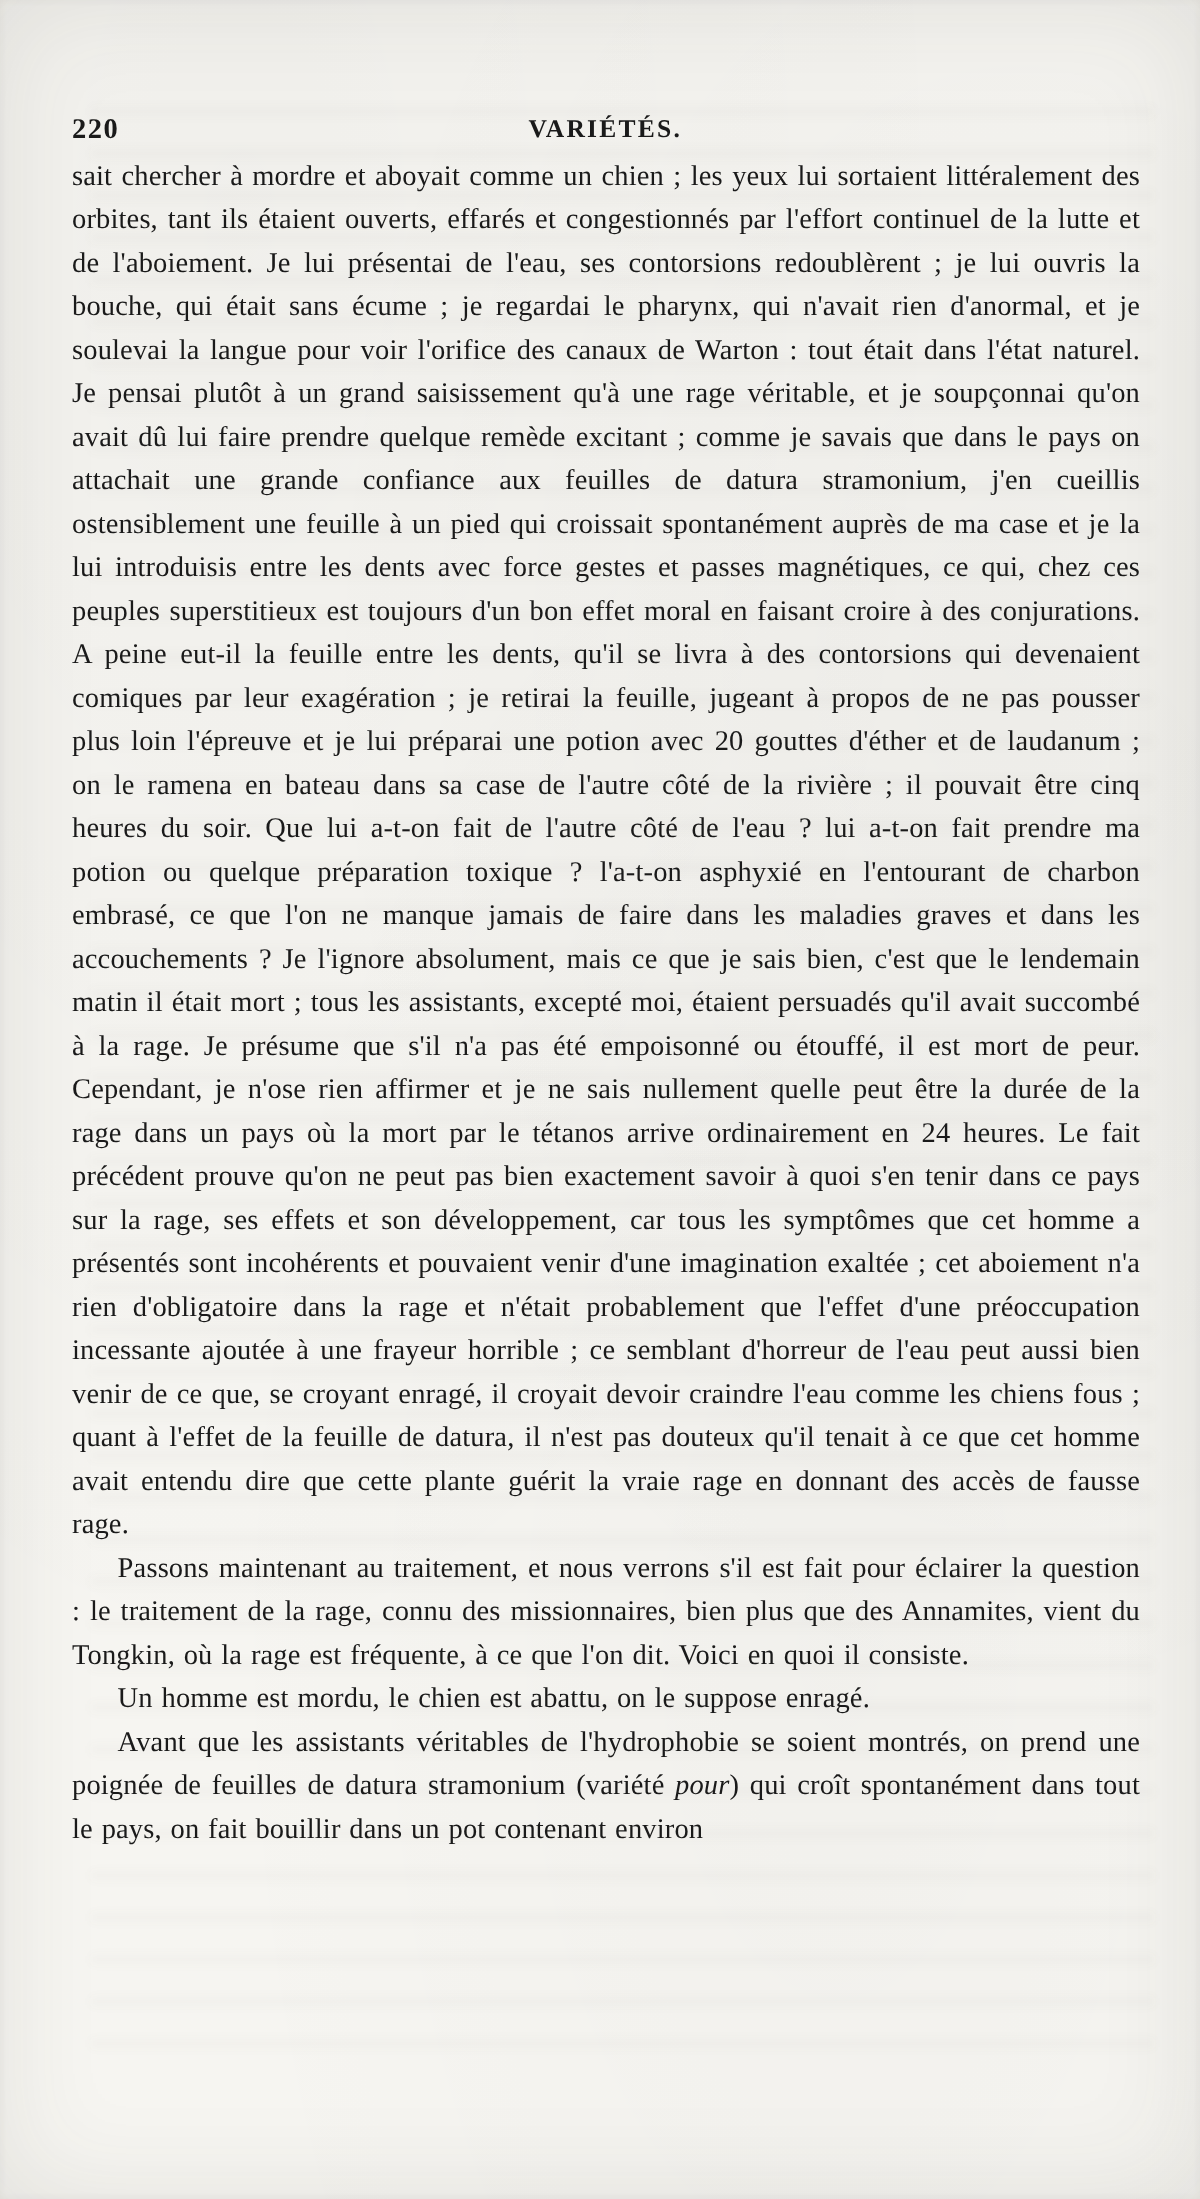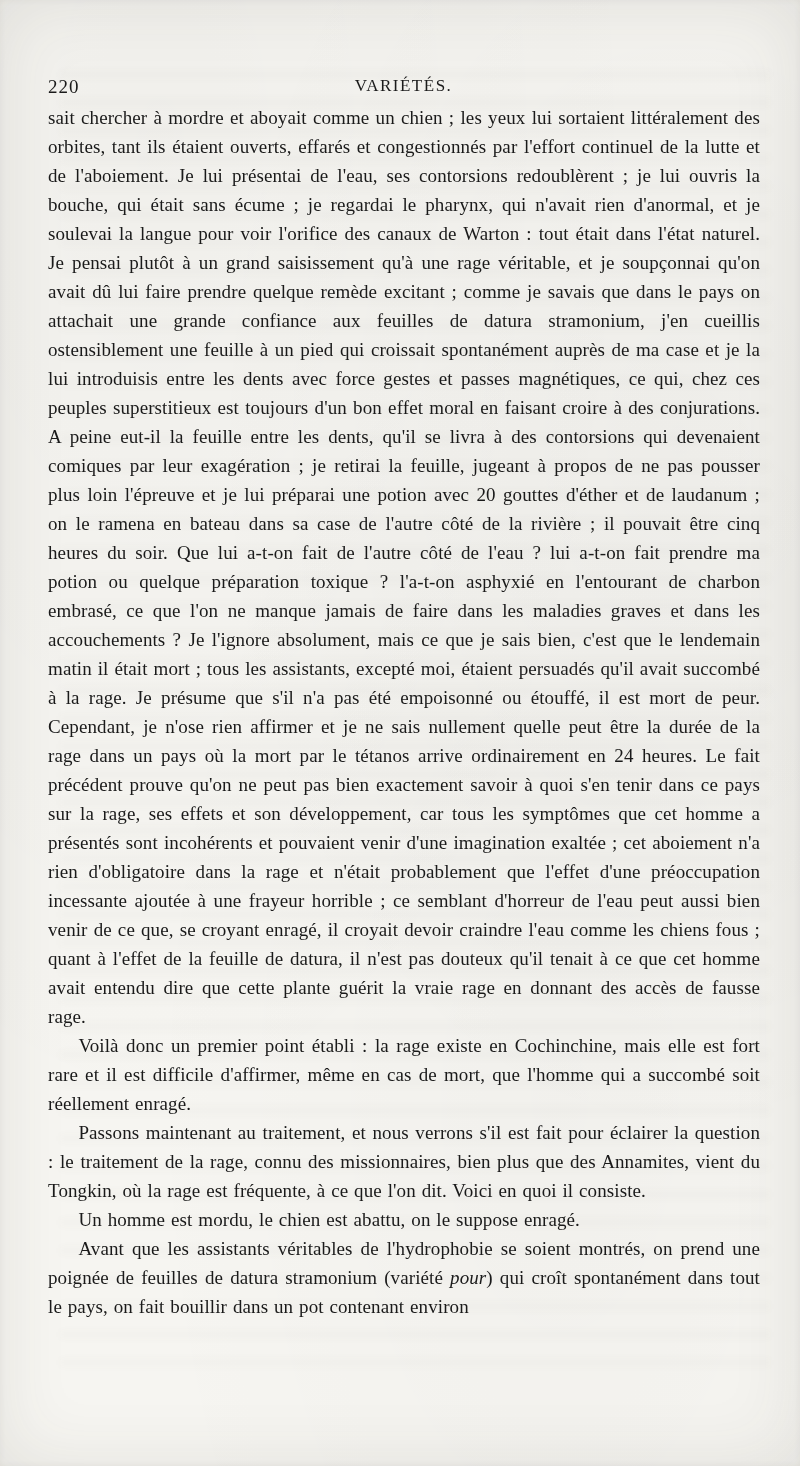--- a/index.html
+++ b/index.html
@@ -49,31 +49,31 @@
     top: 76px;
     left: 48px;
     right: 42px;
     height: 26px;
   }
   .page-number {
     position: absolute;
     left: 0;
     top: 0;
     font-size: 19px;
-    font-weight: normal;
+    font-weight: bold;
     letter-spacing: 1px;
   }
   .running-head {
     position: absolute;
     left: 1px;
     right: 0;
     top: 0;
     text-align: center;
     font-size: 17px;
-    font-weight: normal;
+    font-weight: bold;
     letter-spacing: 1.5px;
   }
   .text-block {
     position: absolute;
     top: 103px;
     left: 48px;
     width: 712px;
     font-size: 19px;
     line-height: 29px;
     text-align: justify;
@@ -97,19 +97,18 @@
 
   <div class="bleed-through"></div>
 
   <div class="page-header">
     <span class="page-number">220</span>
     <span class="running-head">VARIÉTÉS.</span>
   </div>
 
   <div class="text-block">
     <p>sait chercher à mordre et aboyait comme un chien ; les yeux lui sortaient littéralement des orbites, tant ils étaient ouverts, effarés et congestionnés par l'effort continuel de la lutte et de l'aboiement. Je lui présentai de l'eau, ses contorsions redoublèrent ; je lui ouvris la bouche, qui était sans écume ; je regardai le pharynx, qui n'avait rien d'anormal, et je soulevai la langue pour voir l'orifice des canaux de Warton : tout était dans l'état naturel. Je pensai plutôt à un grand saisissement qu'à une rage véritable, et je soupçonnai qu'on avait dû lui faire prendre quelque remède excitant ; comme je savais que dans le pays on attachait une grande confiance aux feuilles de datura stramonium, j'en cueillis ostensiblement une feuille à un pied qui croissait spontanément auprès de ma case et je la lui introduisis entre les dents avec force gestes et passes magnétiques, ce qui, chez ces peuples superstitieux est toujours d'un bon effet moral en faisant croire à des conjurations. A peine eut-il la feuille entre les dents, qu'il se livra à des contorsions qui devenaient comiques par leur exagération ; je retirai la feuille, jugeant à propos de ne pas pousser plus loin l'épreuve et je lui préparai une potion avec 20 gouttes d'éther et de laudanum ; on le ramena en bateau dans sa case de l'autre côté de la rivière ; il pouvait être cinq heures du soir. Que lui a-t-on fait de l'autre côté de l'eau ? lui a-t-on fait prendre ma potion ou quelque préparation toxique ? l'a-t-on asphyxié en l'entourant de charbon embrasé, ce que l'on ne manque jamais de faire dans les maladies graves et dans les accouchements ? Je l'ignore absolument, mais ce que je sais bien, c'est que le lendemain matin il était mort ; tous les assistants, excepté moi, étaient persuadés qu'il avait succombé à la rage. Je présume que s'il n'a pas été empoisonné ou étouffé, il est mort de peur. Cependant, je n'ose rien affirmer et je ne sais nullement quelle peut être la durée de la rage dans un pays où la mort par le tétanos arrive ordinairement en 24 heures. Le fait précédent prouve qu'on ne peut pas bien exactement savoir à quoi s'en tenir dans ce pays sur la rage, ses effets et son développement, car tous les symptômes que cet homme a présentés sont incohérents et pouvaient venir d'une imagination exaltée ; cet aboiement n'a rien d'obligatoire dans la rage et n'était probablement que l'effet d'une préoccupation incessante ajoutée à une frayeur horrible ; ce semblant d'horreur de l'eau peut aussi bien venir de ce que, se croyant enragé, il croyait devoir craindre l'eau comme les chiens fous ; quant à l'effet de la feuille de datura, il n'est pas douteux qu'il tenait à ce que cet homme avait entendu dire que cette plante guérit la vraie rage en donnant des accès de fausse rage.</p>
-    <p class="indent">Voilà donc un premier point établi : la rage existe en Cochinchine, mais elle est fort rare et il est difficile d'affirmer, même en cas de mort, que l'homme qui a succombé soit réellement enragé.</p>
     <p class="indent">Passons maintenant au traitement, et nous verrons s'il est fait pour éclairer la question : le traitement de la rage, connu des missionnaires, bien plus que des Annamites, vient du Tongkin, où la rage est fréquente, à ce que l'on dit. Voici en quoi il consiste.</p>
     <p class="indent">Un homme est mordu, le chien est abattu, on le suppose enragé.</p>
     <p class="indent"><span>Avant que les assistants véritables de l'hydrophobie se soient montrés, on prend une poignée de feuilles de datura stramonium (variété </span><em>pour</em><span>) qui croît spontanément dans tout le pays, on fait bouillir dans un pot contenant environ</span></p>
   </div>
 
 </div>
 
 </body></html>

